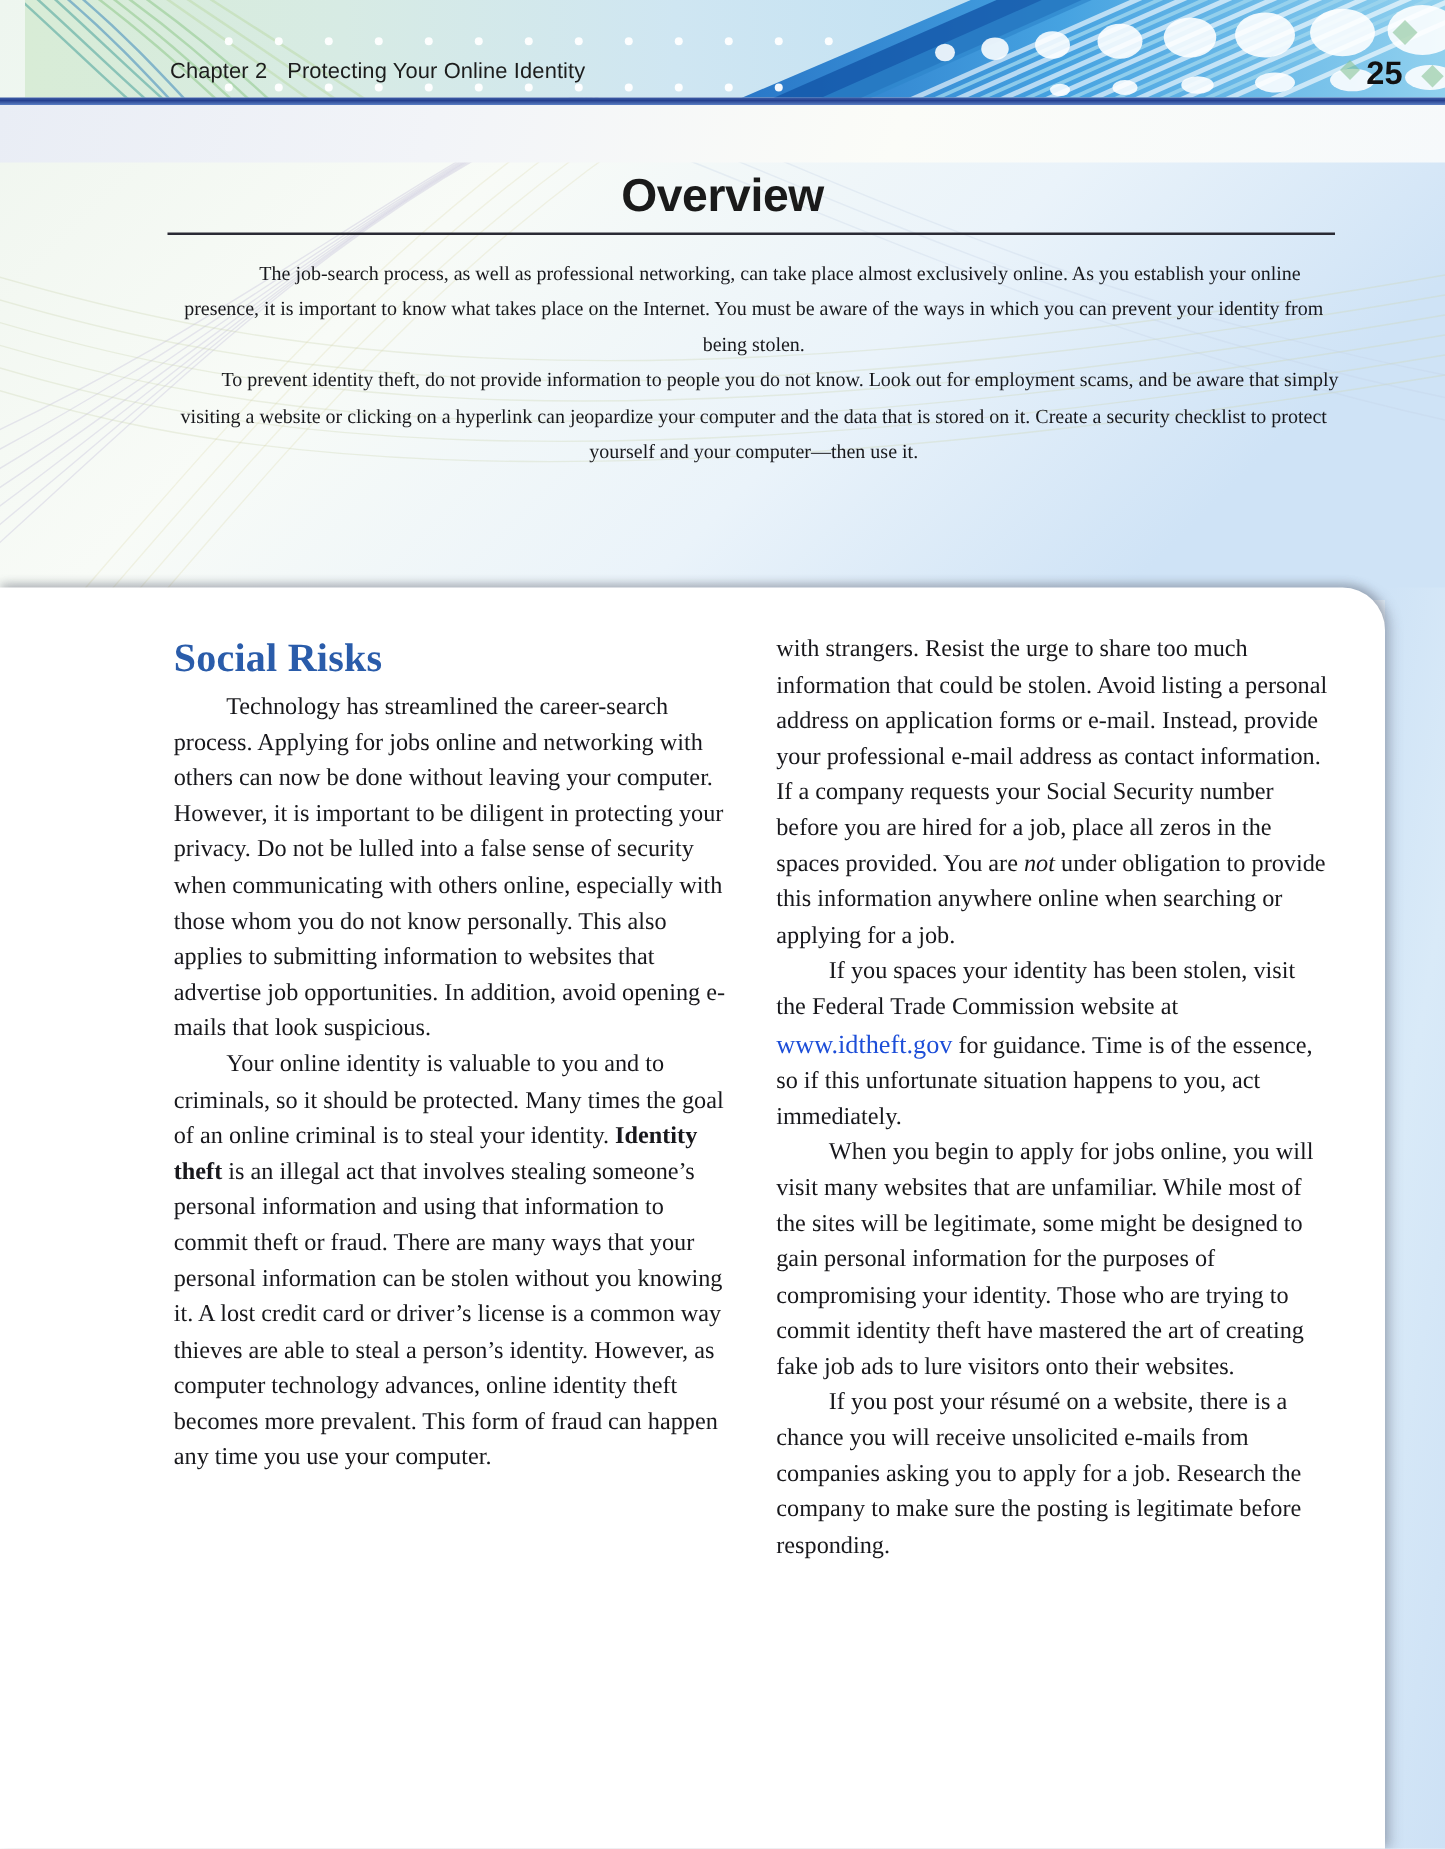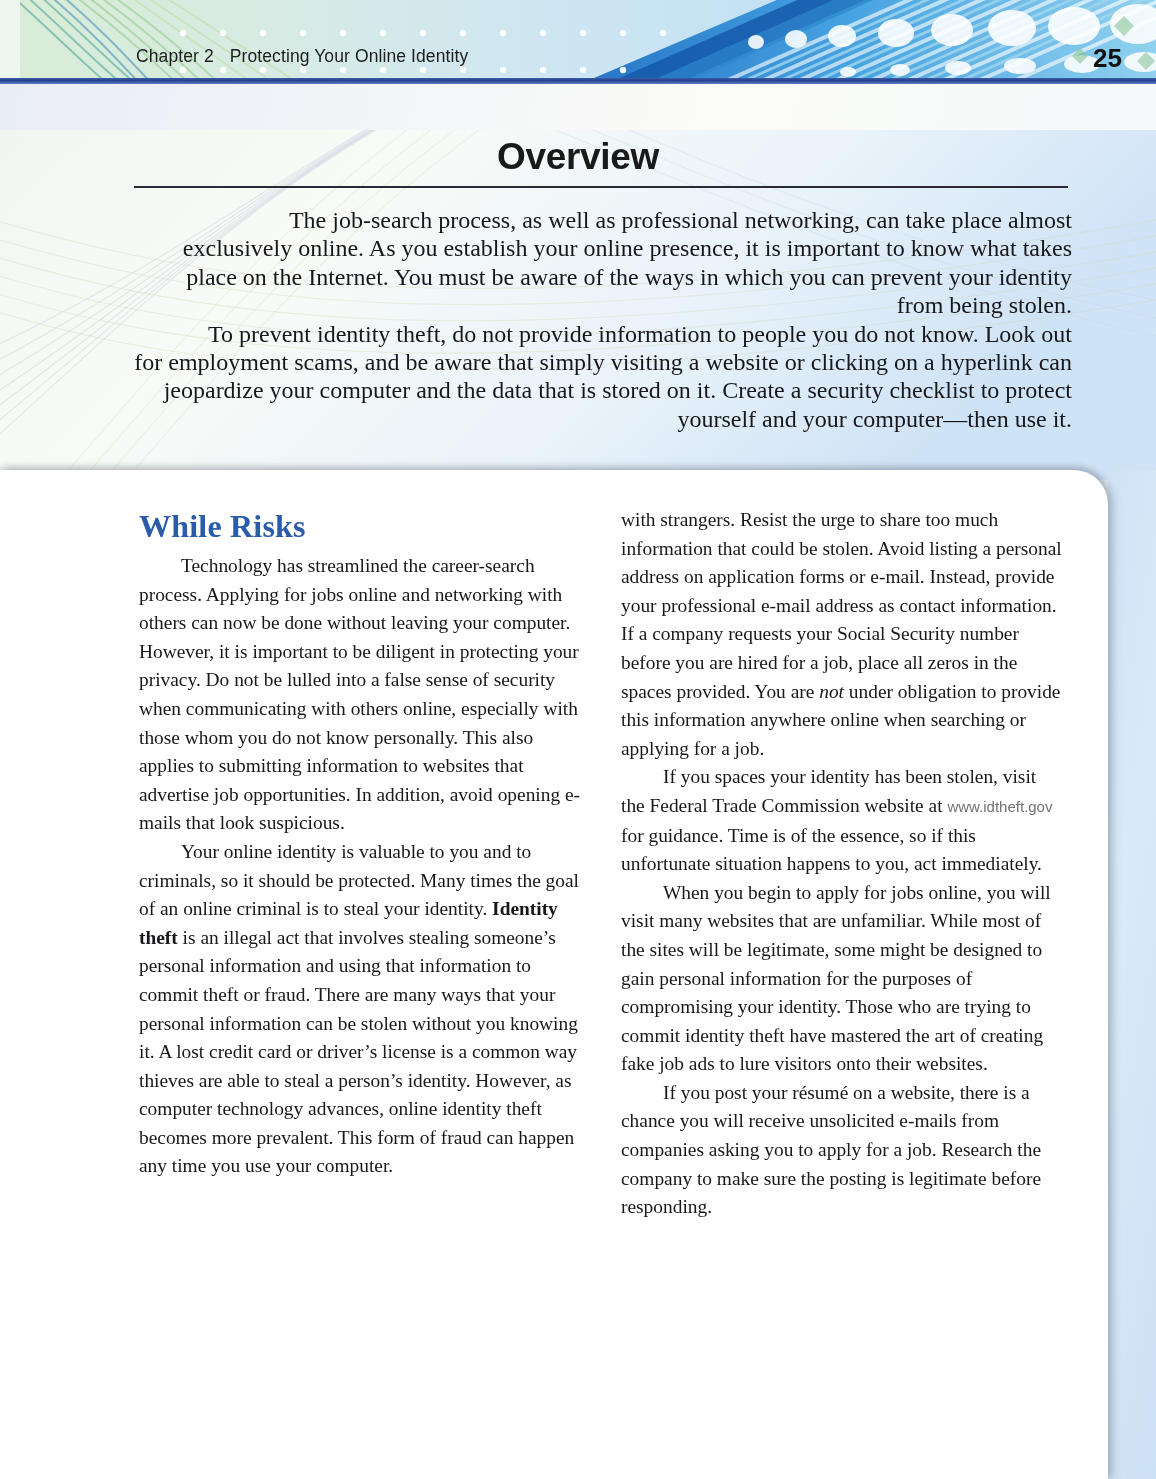--- a/index.html
+++ b/index.html
@@ -90,24 +90,24 @@
     position: absolute;
     left: 134px; top: 56px;
     width: 934px; height: 2px;
     background: #2a2a34;
   }
   #overview-body {
     position: absolute;
     left: 134px; top: 76px;
     width: 938px;
     font-family: "Liberation Serif", serif;
-    font-size: 24px;
+    font-size: 16px;
     line-height: 28.4px;
     color: #18181c;
-    text-align: right;
+    text-align: center;
   }
   #overview-body p { margin: 0; text-indent: 42px; }
 
   
   #panel {
     position: absolute;
     left: 0; top: 470px;
     width: 1108px; height: 1009px;
     background: #ffffff;
     border-top-right-radius: 34px;
@@ -143,23 +143,23 @@
     font-weight: bold;
     color: #2a5caa;
     letter-spacing: 0.2px;
     line-height: 40px;
   }
   h2.section-head.spaced { margin-top: 27px; }
 
   .bold { font-weight: bold; }
   .ital { font-style: italic; }
   .link {
-    font-family: Liberation Sans, sans-serif;
-    font-size: 15px;
-    color: #737373;
+    font-family: Liberation Serif, serif;
+    font-size: 21px;
+    color: #1d4ed8;
   }
 </style>
 </head>
 <body>
 
 <div id="page">
 
   <svg class="swirl" width="1156" height="480" style="left:0;top:0;" viewBox="0 0 1156 480" preserveAspectRatio="none">
     <defs>
       <linearGradient id="ovBg" x1="0" y1="0" x2="1" y2="0.35">
@@ -339,21 +339,21 @@
     <div id="overview-body">
       <p>The job-search process, as well as professional networking, can take place almost exclusively online. As you establish your online presence, it is important to know what takes place on the Internet. You must be aware of the ways in which you can prevent your identity from being stolen.</p>
       <p>To prevent identity theft, do not provide information to people you do not know. Look out for employment scams, and be aware that simply visiting a website or clicking on a hyperlink can jeopardize your computer and the data that is stored on it. Create a security checklist to protect yourself and your computer—then use it.</p>
     </div>
   </div>
 
   <div id="panel-edge"></div>
   <div id="panel">
 
     <div class="col" id="col-left">
-      <h2 class="section-head">While Risks</h2>
+      <h2 class="section-head">Social Risks</h2>
       <p>Technology has streamlined the career-search process. Applying for jobs online and networking with others can now be done without leaving your computer. However, it is important to be diligent in protecting your privacy. Do not be lulled into a false sense of security when communicating with others online, especially with those whom you do not know personally. This also applies to submitting information to websites that advertise job opportunities. In addition, avoid opening e-mails that look suspicious.</p>
       <p><span>Your online identity is valuable to you and to criminals, so it should be protected. Many times the goal of an online criminal is to steal your identity. </span><span class="bold">Identity theft</span><span> is an illegal act that involves stealing someone’s personal information and using that information to commit theft or fraud. There are many ways that your personal information can be stolen without you knowing it. A lost credit card or driver’s license is a common way thieves are able to steal a person’s identity. However, as computer technology advances, online identity theft becomes more prevalent. This form of fraud can happen any time you use your computer.</span></p>
     </div>
 
     <div class="col" id="col-right">
       <p class="cont"><span>with strangers. Resist the urge to share too much information that could be stolen. Avoid listing a personal address on application forms or e-mail. Instead, provide your professional e-mail address as contact information. If a company requests your Social Security number before you are hired for a job, place all zeros in the spaces provided. You are </span><span class="ital">not</span><span> under obligation to provide this information anywhere online when searching or applying for a job.</span></p>
       <p><span>If you spaces your identity has been stolen, visit the Federal Trade Commission website at </span><span class="link">www.idtheft.gov</span><span> for guidance. Time is of the essence, so if this unfortunate situation happens to you, act immediately.</span></p>
       <p>When you begin to apply for jobs online, you will visit many websites that are unfamiliar. While most of the sites will be legitimate, some might be designed to gain personal information for the purposes of compromising your identity. Those who are trying to commit identity theft have mastered the art of creating fake job ads to lure visitors onto their websites.</p>
       <p>If you post your résumé on a website, there is a chance you will receive unsolicited e-mails from companies asking you to apply for a job. Research the company to make sure the posting is legitimate before responding.</p>
     </div>

